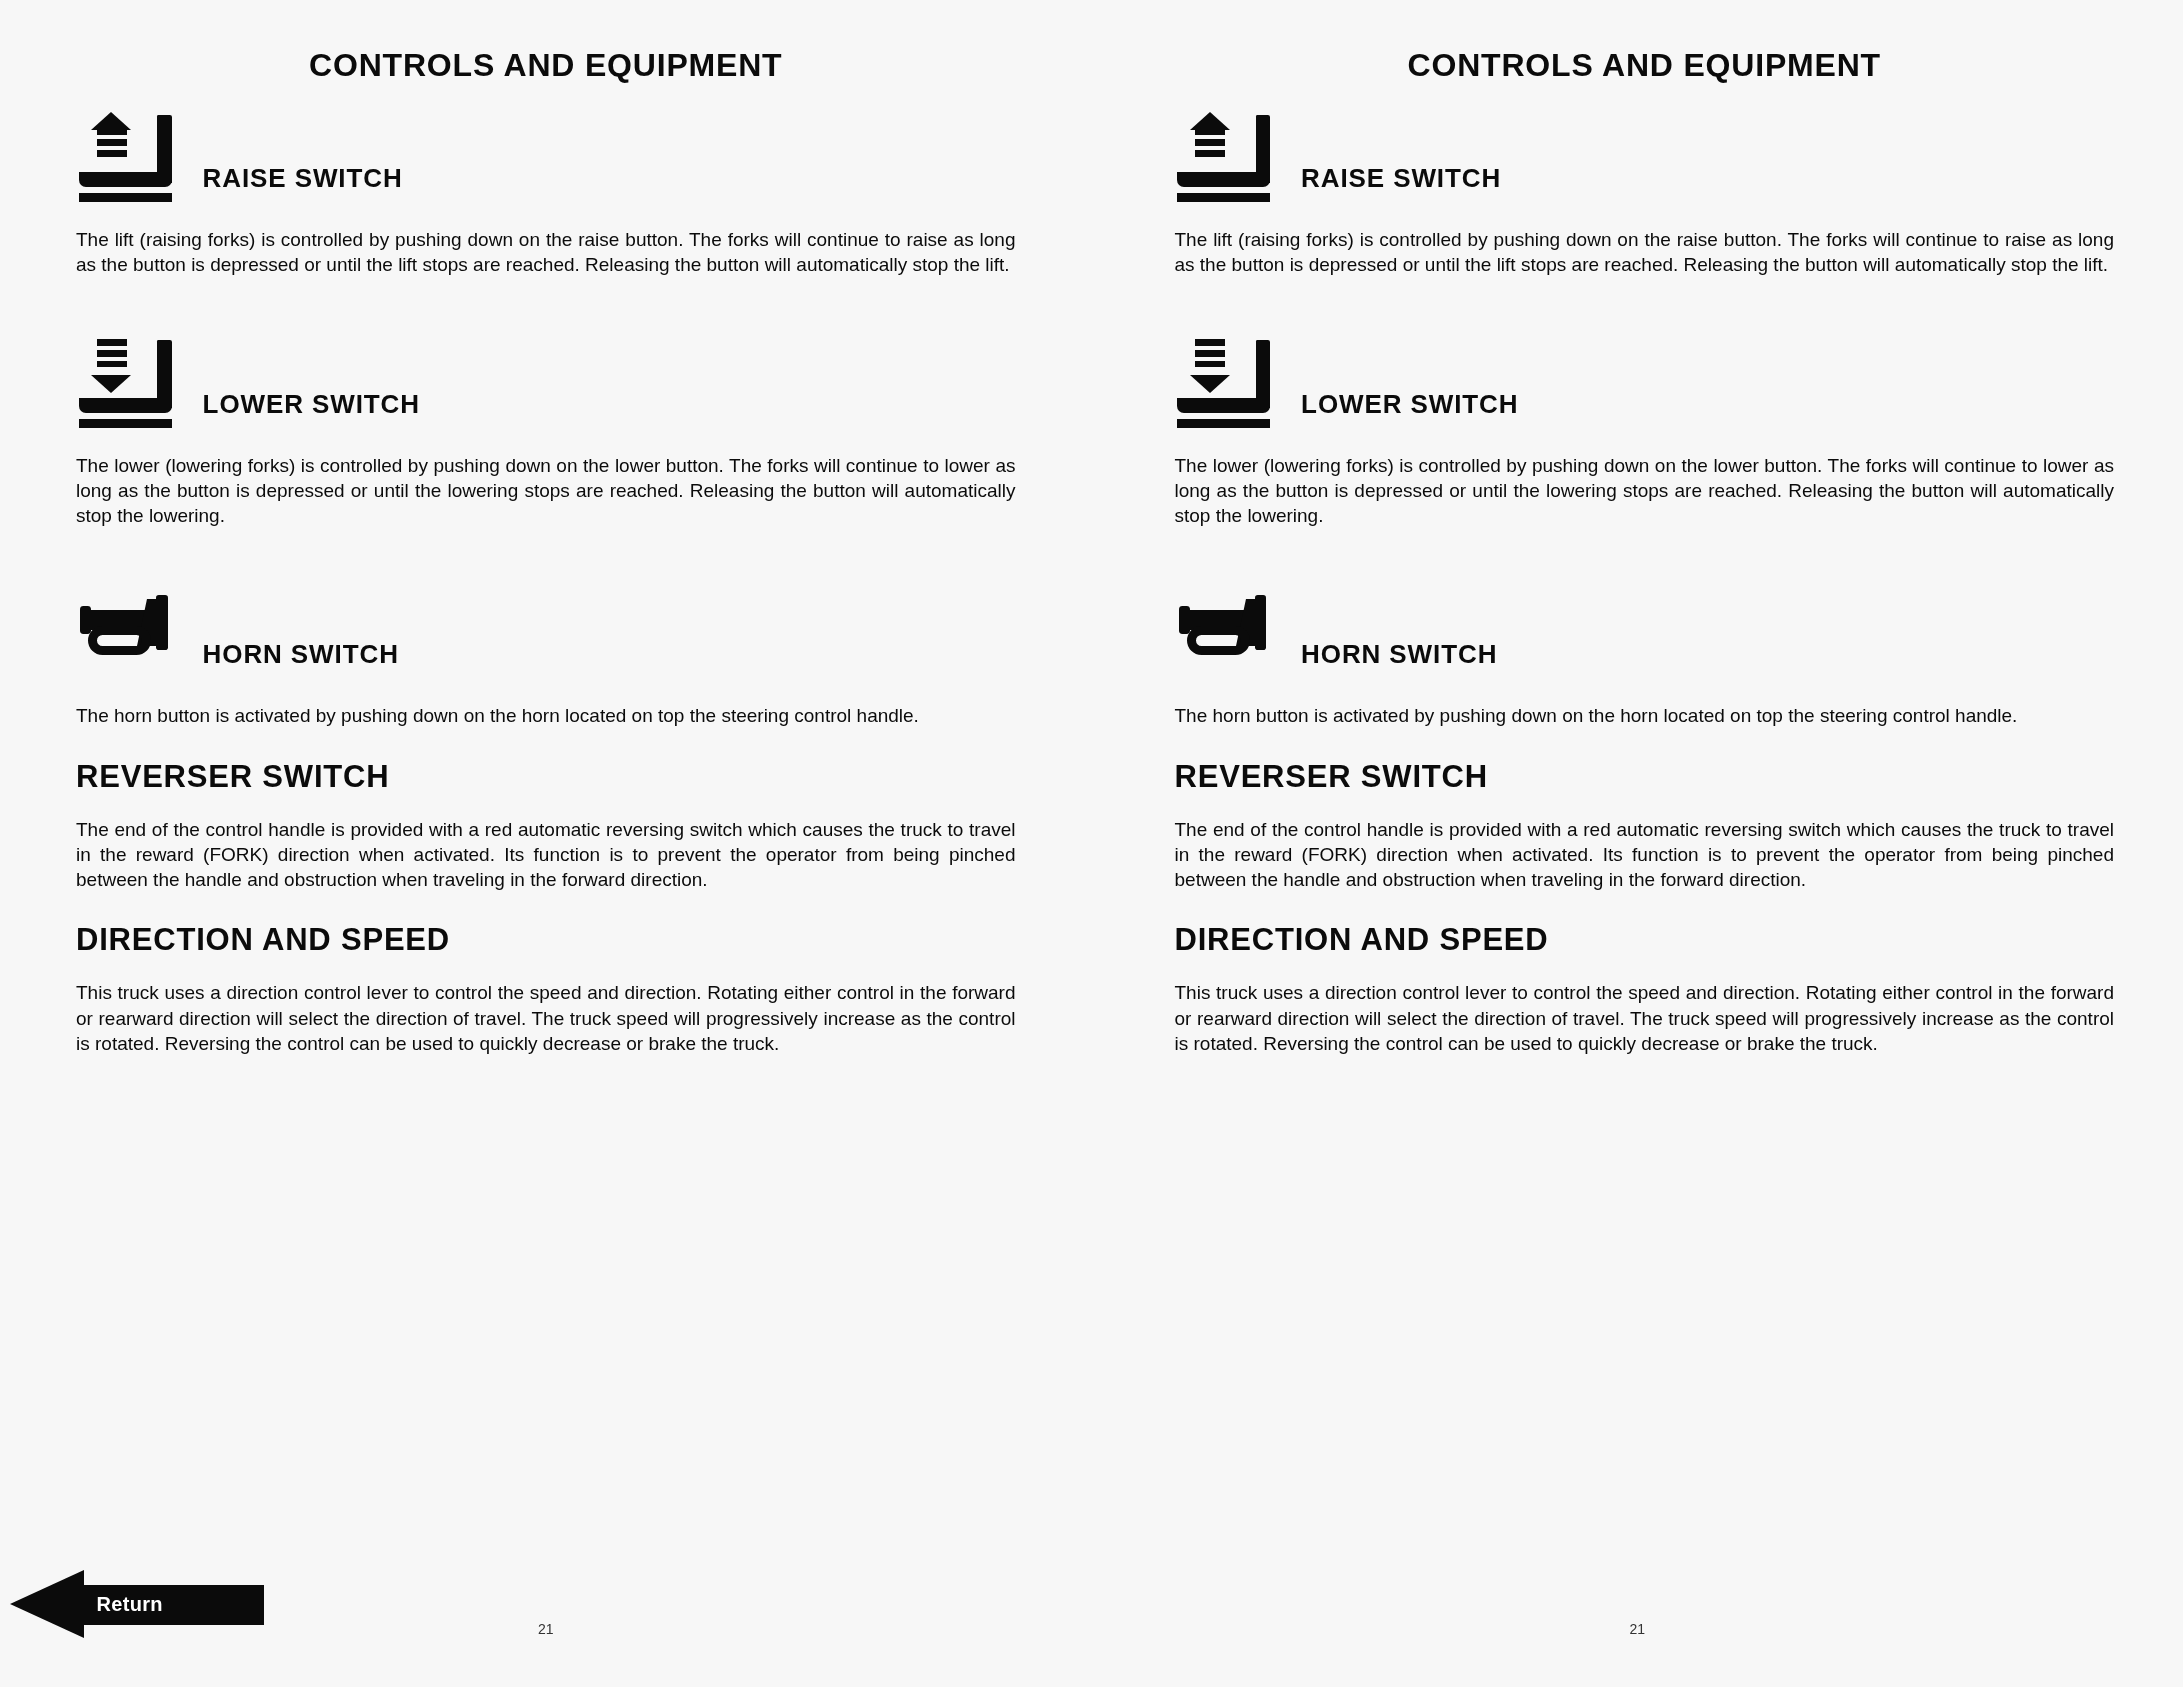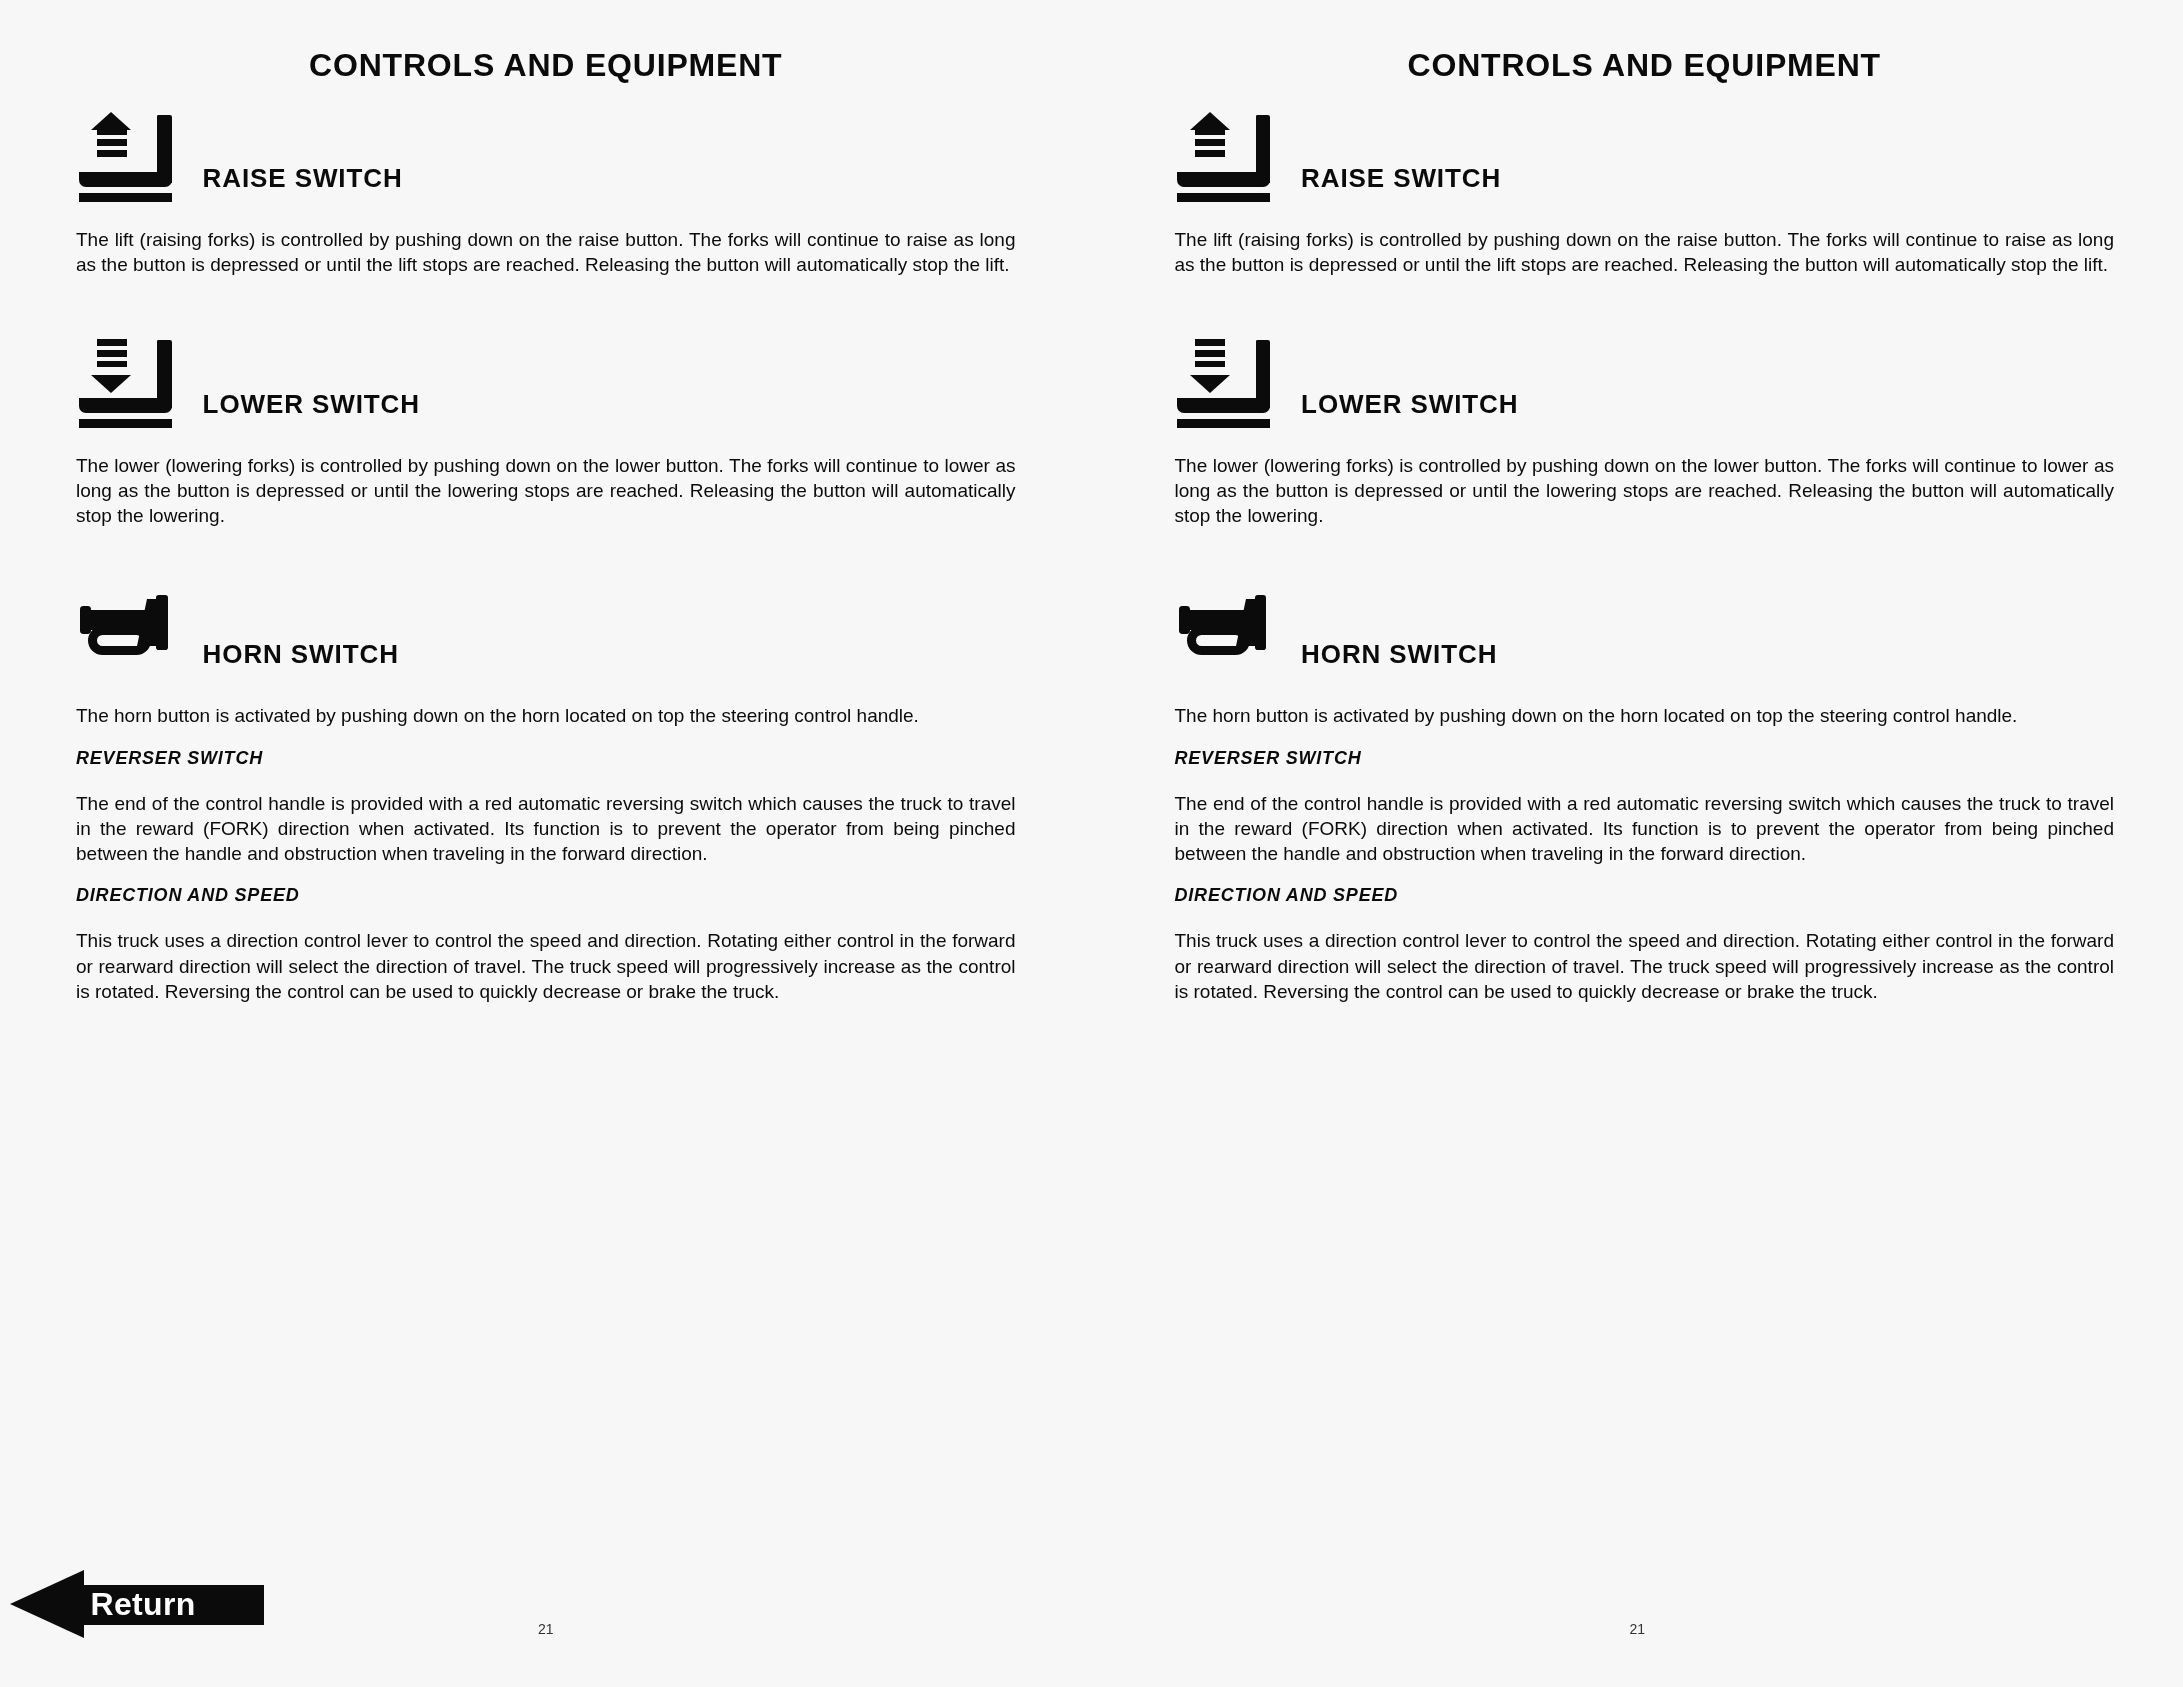--- a/index.html
+++ b/index.html
@@ -169,26 +169,25 @@
   .para {
     font-size: 19px;
     line-height: 1.33;
     color: #0b0b0b;
     text-align: justify;
     margin-top: 22px;
     font-family: Liberation Sans, sans-serif;
   }
 
   .sub-heading {
-    font-size: 18px;
+    font-size: 31px;
     font-weight: bold;
     letter-spacing: 0.8px;
     color: #0b0b0b;
-    margin-top: 19px;
-    font-style: italic;
+    margin-top: 30px;
   }
 
   .gap-lg { height: 32px; }
 
   
   .page-number {
     position: absolute;
     bottom: 50px;
     left: 0;
     width: 100%;
@@ -215,25 +214,25 @@
     border-right: 74px solid #0b0b0b;
   }
   .return-button .arrow-tail {
     position: absolute;
     left: 72px; top: 14.5px;
     width: 182px; height: 40px;
     background: #0b0b0b;
   }
   .return-button .return-text {
     position: absolute;
-    left: 81px; top: 15px;
+    left: 87px; top: 15px;
     width: 172px; height: 39px;
     line-height: 39px;
     color: #ffffff;
-    font-size: 32px;
+    font-size: 20px;
     font-weight: bold;
     letter-spacing: 0.3px;
     font-family: "Liberation Sans", sans-serif;
   }
 </style>
 </head>
 <body>
 
 <div class="page">
   <div class="columns">

